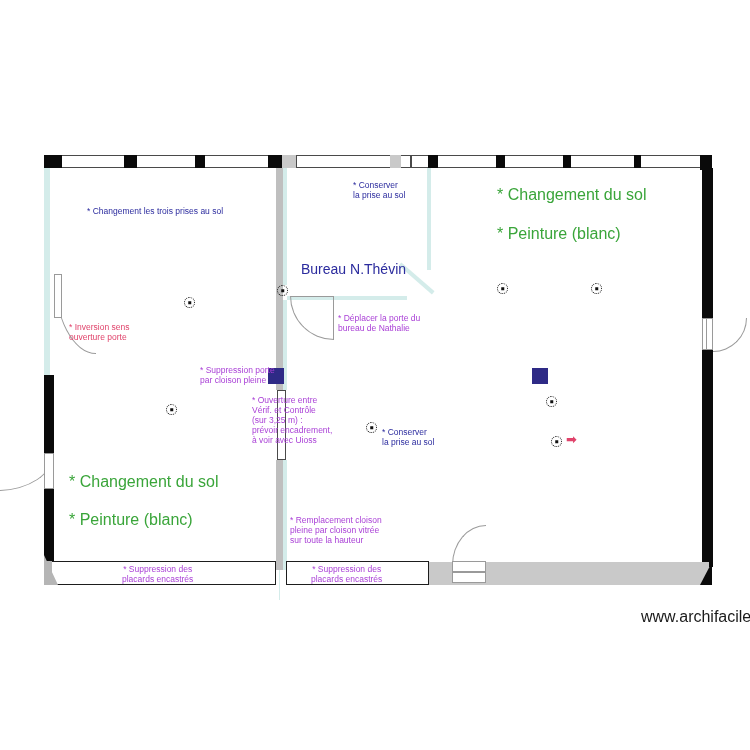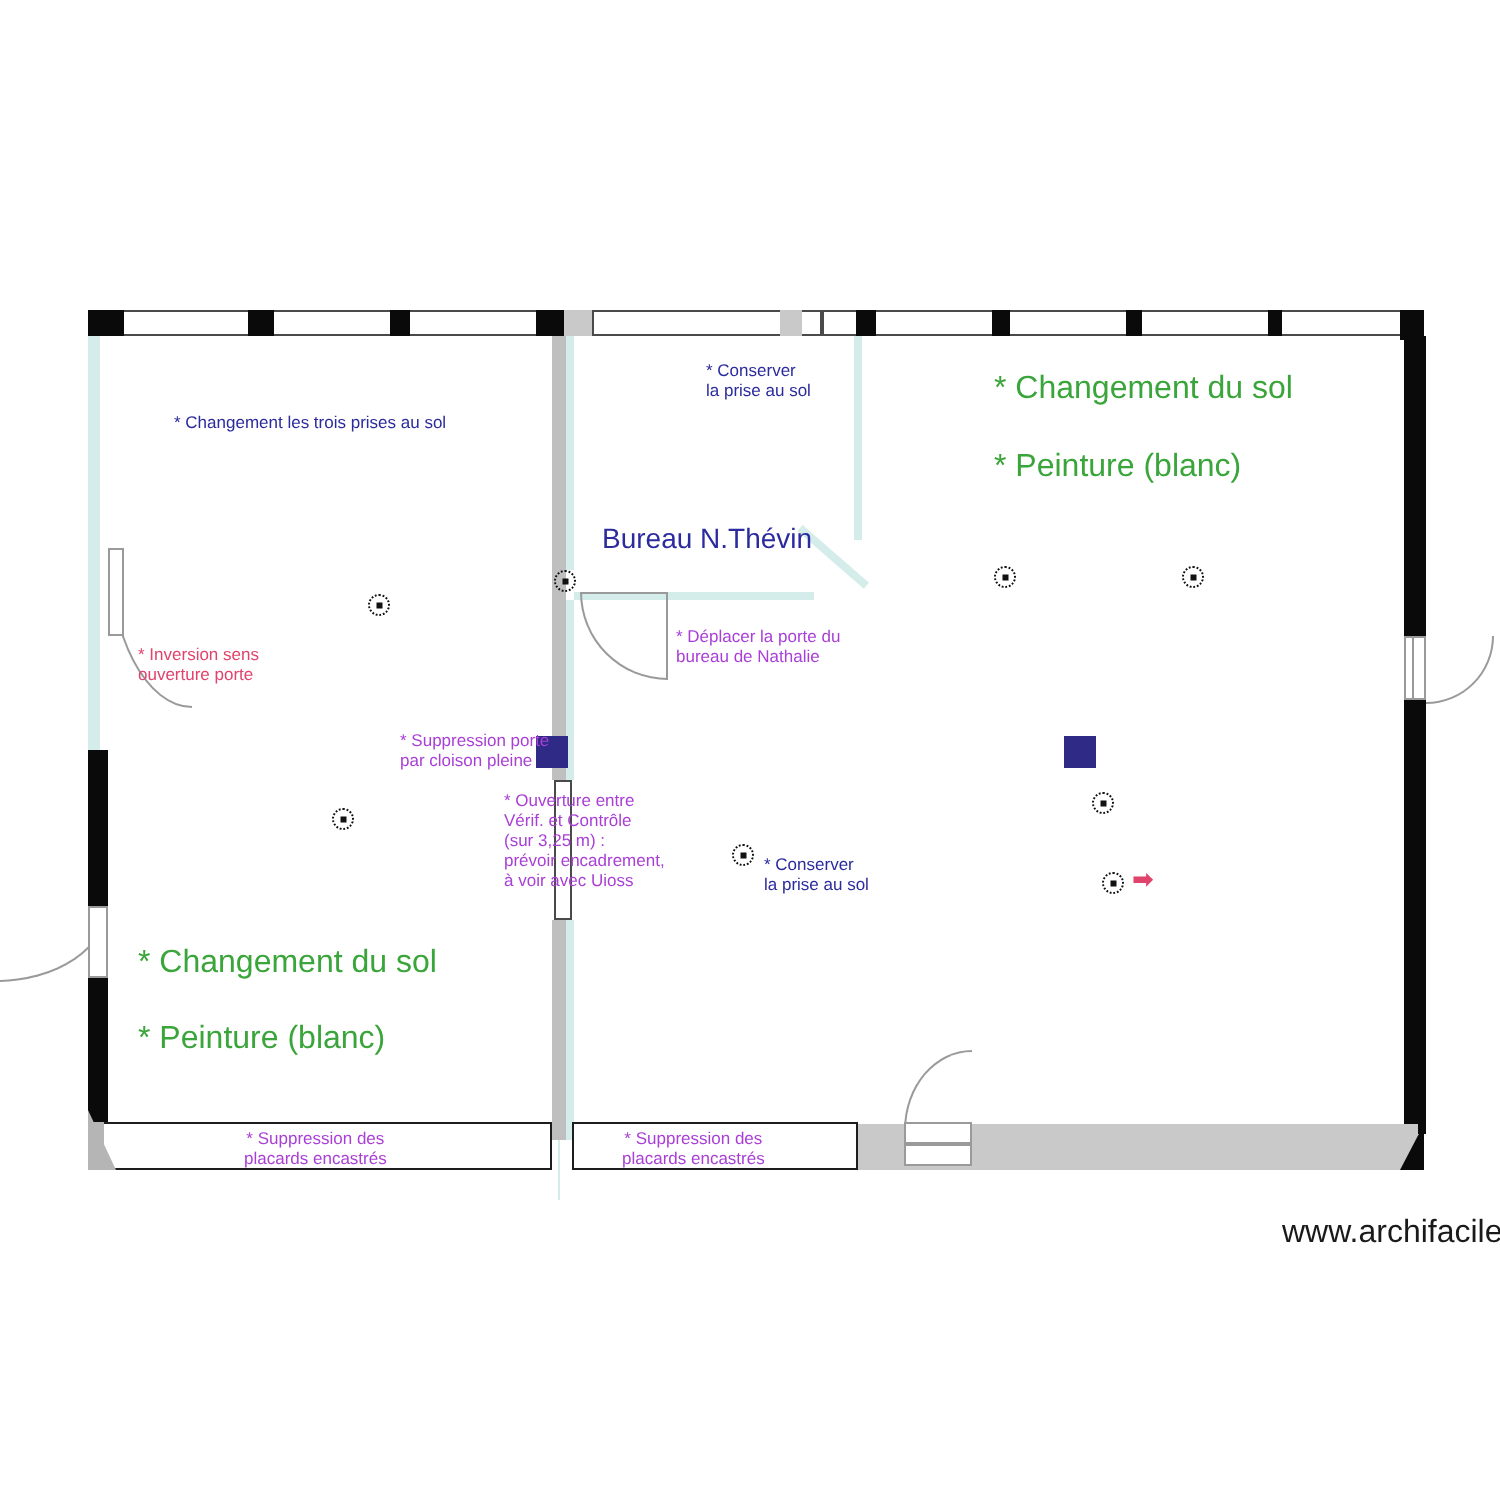--- a/index.html
+++ b/index.html
@@ -172,20 +172,23 @@
   <div class="note note-purple" style="left:252px;top:395px;">* Ouverture entre
 Vérif. et Contrôle
 (sur 3,25 m) :
 prévoir encadrement,
 à voir avec Uioss</div>
 
   <div class="note note-blue" style="left:382px;top:427px;">* Conserver
 la prise au sol</div>
 
 
+  <div class="note note-purple" style="left:290px;top:515px;">* Remplacement cloison
+pleine par cloison vitrée
+sur toute la hauteur</div>
 
   <div class="note note-purple" style="left:122px;top:564px;text-align:center;">* Suppression des
 placards encastrés</div>
 
   <div class="note note-purple" style="left:311px;top:564px;text-align:center;">* Suppression des
 placards encastrés</div>
 
   <div class="note note-green" style="left:497px;top:185px;">* Changement du sol</div>
   <div class="note note-green" style="left:497px;top:224px;">* Peinture (blanc)</div>
   <div class="note note-green" style="left:69px;top:472px;">* Changement du sol</div>

